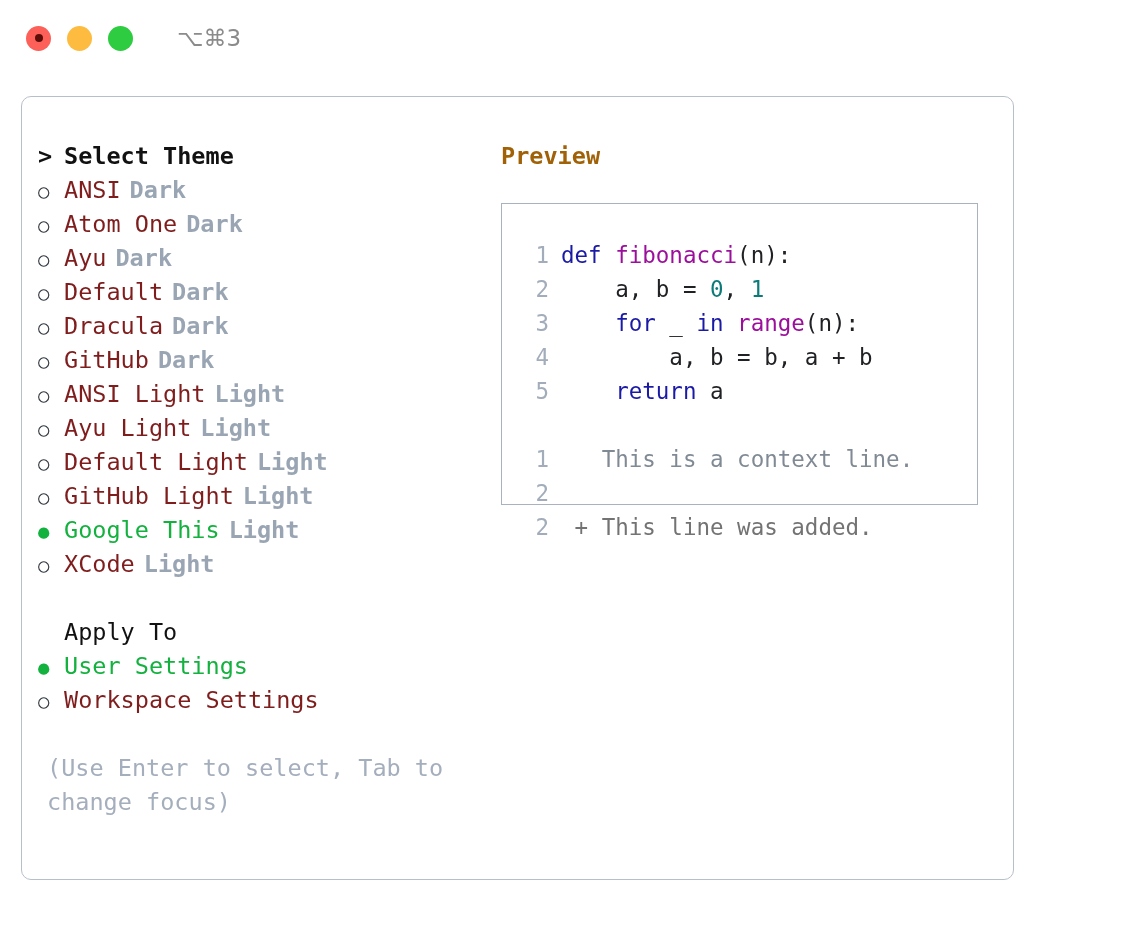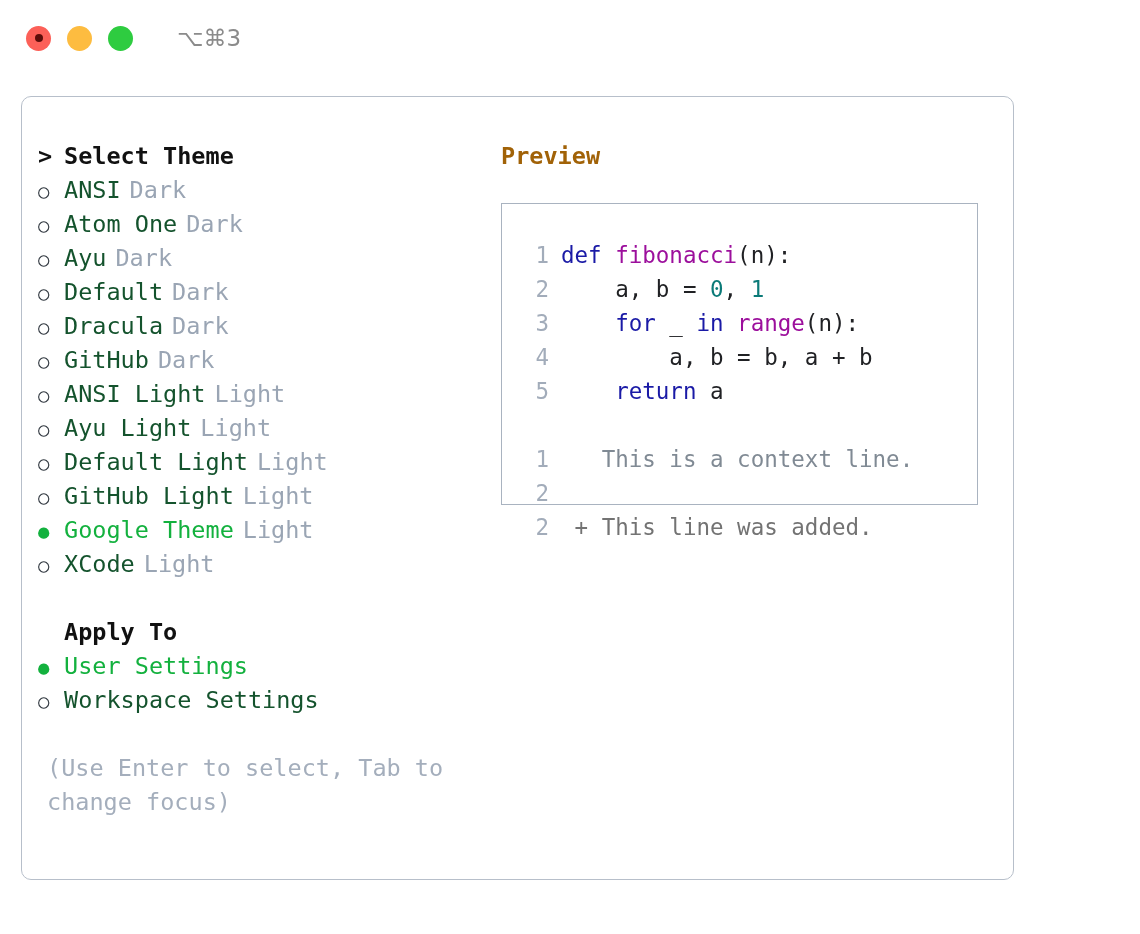--- a/index.html
+++ b/index.html
@@ -121,32 +121,33 @@
     white-space: nowrap;
   }
   .option-row .marker {
     width: 26px;
     flex: none;
     font-size: 19px;
     color: #333a42;
     line-height: 34px;
   }
   .option-row.selected .marker { color: #13b13e; }
-  .option-row .opt-label { color: #14532d; }
+  .option-row .opt-label { color: #7f1d1d; }
   .option-row.selected .opt-label { color: #13b13e; }
   .option-row .opt-kind {
     color: #9aa5b4;
     margin-left: 9px;
+    font-weight: bold;
   }
 
   #applyto-block { margin-top: 34px; }
   #applyto-heading {
     padding-left: 26px;
     font-size: 23.5px;
-    font-weight: bold;
+    font-weight: normal;
     color: #111111;
     line-height: 34px;
     height: 34px;
   }
 
   #hint-text {
     margin-top: 34px;
     font-size: 23.5px;
     line-height: 34px;
     color: #a4aebc;
@@ -271,21 +272,21 @@
               <span class="opt-label">Default Light</span>
               <span class="opt-kind">Light</span>
             </div>
             <div class="option-row">
               <span class="marker">○</span>
               <span class="opt-label">GitHub Light</span>
               <span class="opt-kind">Light</span>
             </div>
             <div class="option-row selected">
               <span class="marker">●</span>
-              <span class="opt-label">Google Theme</span>
+              <span class="opt-label">Google This</span>
               <span class="opt-kind">Light</span>
             </div>
             <div class="option-row">
               <span class="marker">○</span>
               <span class="opt-label">XCode</span>
               <span class="opt-kind">Light</span>
             </div>
           </div>
 
         <div id="applyto-block">

